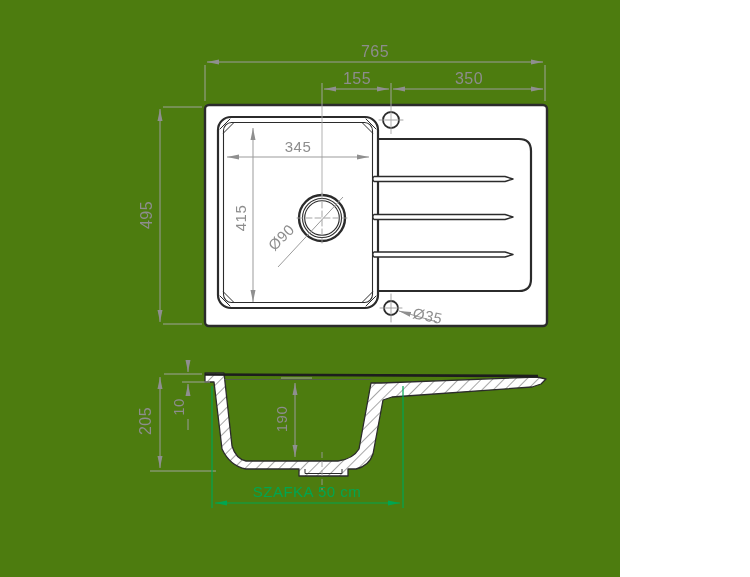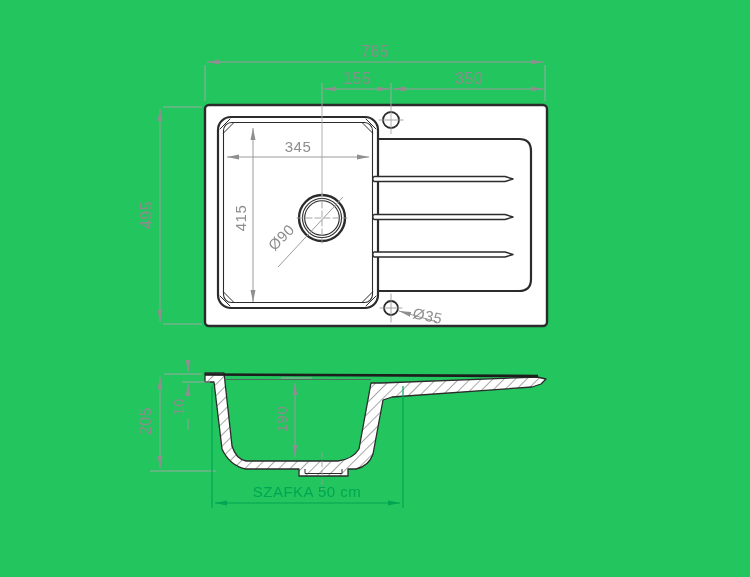--- a/index.html
+++ b/index.html
@@ -1,16 +1,16 @@
 <!DOCTYPE html>
 <html><head>
 <meta charset="utf-8">
 <style>
   html,body{margin:0;padding:0;background:#ffffff;}
-  .sheet{width:750px;height:577px;position:relative;background:#22c55e;overflow:hidden;}
+  .sheet{width:620px;height:577px;position:relative;background:#4d7c0f;overflow:hidden;}
   svg{display:block;}
   text{font-family:"Liberation Sans", sans-serif;}
   .dimtxt{fill:#8d8d8d;letter-spacing:0.5px;}
   .greentxt{fill:#00a651;letter-spacing:0.5px;}
 </style>
 </head>
 <body>
 
 <div class="sheet">
 <svg width="750" height="577" viewBox="0 0 750 577">

